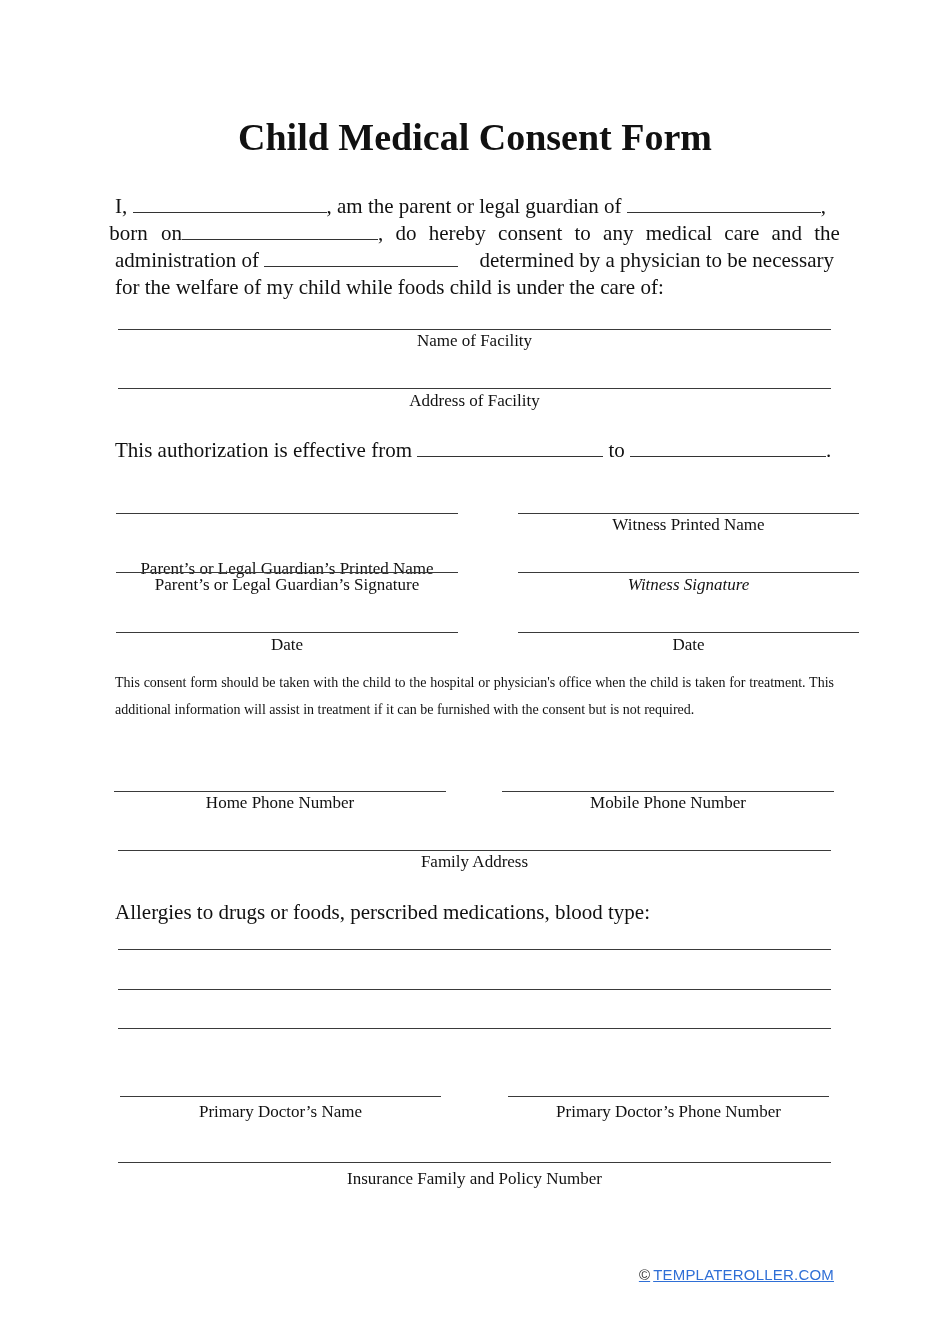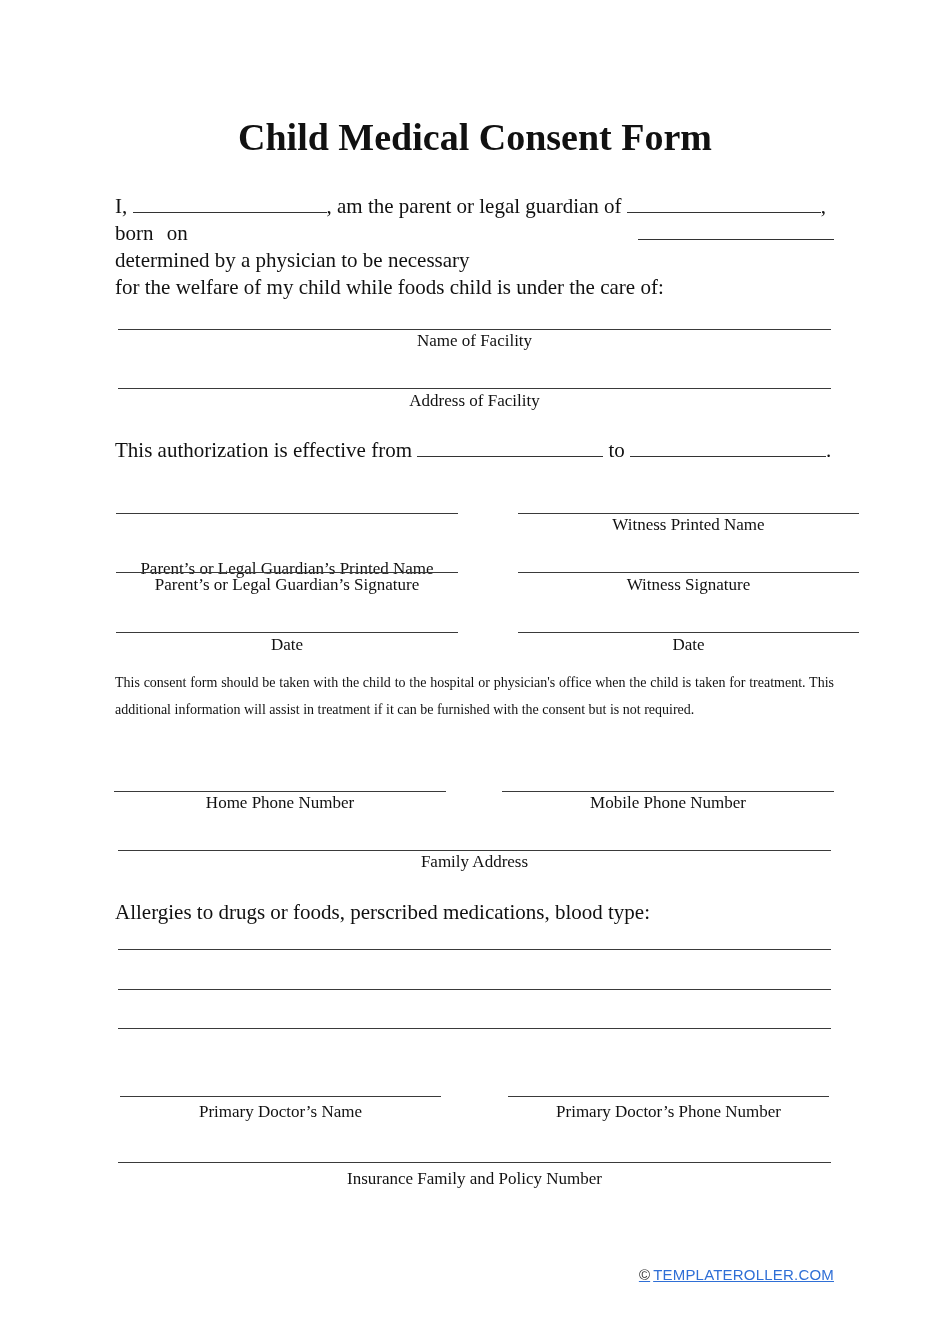--- a/index.html
+++ b/index.html
@@ -18,25 +18,26 @@
 </head>
 <body>
 
 <h1 class="abs title">Child Medical Consent Form</h1>
 
 <div class="abs line-text" style="left:115px; top:180px; width:719px;">
   <span>I,</span>
   <span class="blank" style="width:194px;"></span><span>, am the parent or legal guardian of</span>
   <span class="blank" style="width:194px;"></span><span>,</span>
 </div>
-<div class="abs line-text" style="left:115px; top:207px; width:719px; display:flex; justify-content:space-between;">
+<div class="abs line-text" style="left:115px; top:207px; width:719px; display:flex; justify-content:center;">
   <span style="word-spacing:8px;">born on</span>
-  <span><span class="blank" style="width:196px;"></span></span>
+  <span><span class="blank" style="width:196px;"></span><span style="word-spacing:7px;">, do hereby consent to any medical care and the</span></span>
 </div>
 <div class="abs line-text" style="left:115px; top:234px; width:719px; display:flex; justify-content:space-between;">
+  <span><span>administration of</span> <span class="blank" style="width:194px;"></span></span>
   <span>determined by a physician to be necessary</span>
 </div>
 <div class="abs line-text" style="left:115px; top:261px;">for the welfare of my child while foods child is under the care of:</div>
 
 <div class="abs rule" style="left:118px; top:329px; width:713px;"></div>
 <div class="abs label" style="left:118px; top:331px; width:713px;">Name of Facility</div>
 <div class="abs rule" style="left:118px; top:388px; width:713px;"></div>
 <div class="abs label" style="left:118px; top:391px; width:713px;">Address of Facility</div>
 
 <div class="abs line-text" style="left:115px; top:424px;">
@@ -47,21 +48,21 @@
 </div>
 
 <div class="abs rule" style="left:116px; top:513px; width:342px;"></div>
 <div class="abs label" style="left:116px; top:515px; width:342px;margin-top:44px;">Parent’s or Legal Guardian’s Printed Name</div>
 <div class="abs rule" style="left:518px; top:513px; width:341px;"></div>
 <div class="abs label" style="left:518px; top:515px; width:341px;">Witness Printed Name</div>
 
 <div class="abs rule" style="left:116px; top:572px; width:342px;"></div>
 <div class="abs label" style="left:116px; top:575px; width:342px;">Parent’s or Legal Guardian’s Signature</div>
 <div class="abs rule" style="left:518px; top:572px; width:341px;"></div>
-<div class="abs label" style="left:518px; top:575px; width:341px;">Witness Signature</div>
+<div class="abs label" style="left:518px; top:575px; width:341px;font-style:italic;">Witness Signature</div>
 
 <div class="abs rule" style="left:116px; top:632px; width:342px;"></div>
 <div class="abs label" style="left:116px; top:635px; width:342px;">Date</div>
 <div class="abs rule" style="left:518px; top:632px; width:341px;"></div>
 <div class="abs label" style="left:518px; top:635px; width:341px;">Date</div>
 
 <p class="abs para" style="top:669px;">This consent form should be taken with the child to the hospital or physician's office when the child is taken for treatment. This additional information will assist in treatment if it can be furnished with the consent but is not required.</p>
 
 <div class="abs rule" style="left:114px; top:791px; width:332px;"></div>
 <div class="abs label" style="left:114px; top:793px; width:332px;">Home Phone Number</div>

